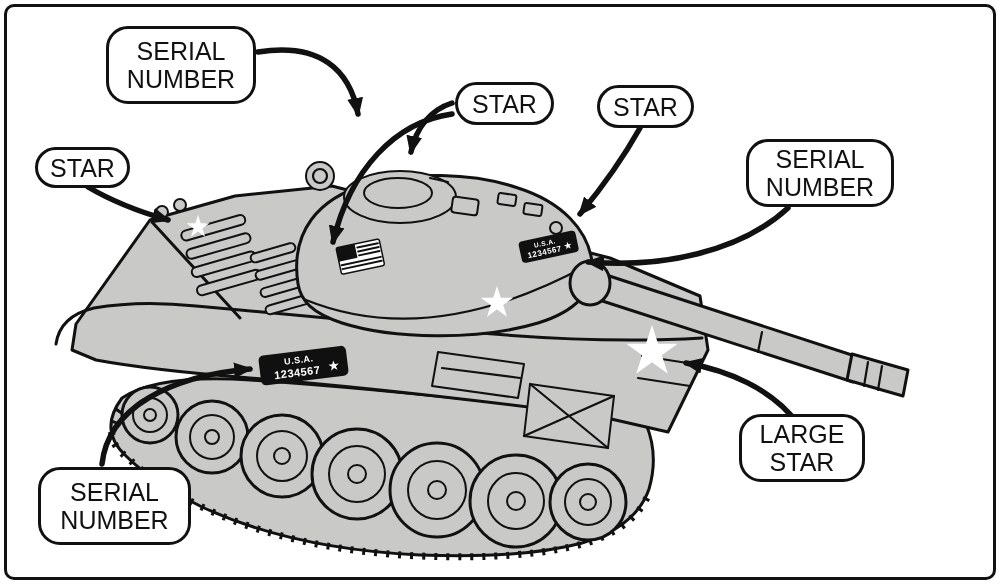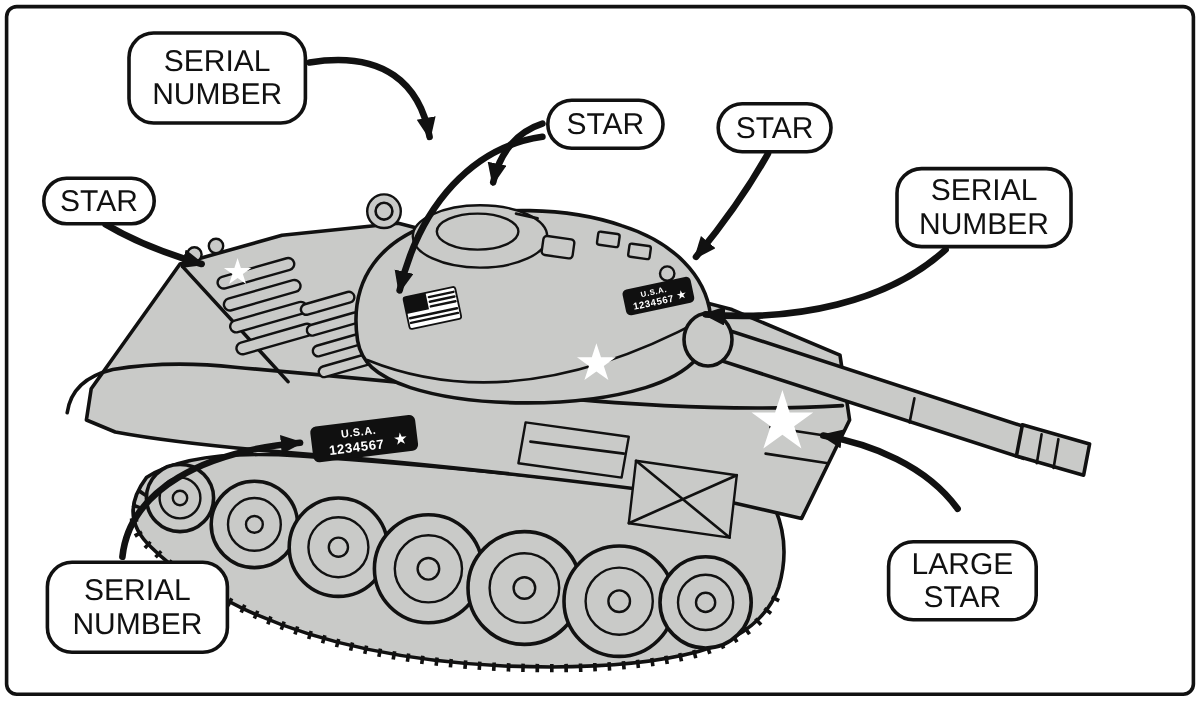--- a/index.html
+++ b/index.html
@@ -29,21 +29,21 @@
     border:3.5px solid var(--line);border-radius:22px;
     display:flex;align-items:center;justify-content:center;
     text-align:center;font-size:25px;line-height:1.12;
     white-space:pre-line;box-sizing:border-box;
   }
   #c-serial-top   {left:106px;top:26px; width:150px;height:78px;}
   #c-flag         {left:455px;top:82px; width:99px; height:43px;}
   #c-star-top     {left:597px;top:85px; width:97px; height:43px;}
   #c-serial-right {left:746px;top:139px;width:148px;height:68px;}
   #c-star-left    {left:35px; top:147px;width:95px; height:41px;}
-  #c-large-star   {left:739px;top:450px;width:126px;height:68px;}
+  #c-large-star   {left:739px;top:414px;width:126px;height:68px;}
   #c-serial-bottom{left:38px; top:467px;width:153px;height:78px;}
 
   
   .tk  {fill:var(--tank-fill);stroke:var(--line);stroke-width:3;stroke-linejoin:round;}
   .tk2 {fill:var(--tank-fill);stroke:var(--line);stroke-width:2;stroke-linejoin:round;}
   .ln  {fill:none;stroke:var(--line);stroke-width:2.2;stroke-linecap:round;}
   .ln3 {fill:none;stroke:var(--line);stroke-width:3;stroke-linecap:round;}
   .tread{fill:none;stroke:var(--line);stroke-width:7;stroke-dasharray:3 9;}
   .arrow{fill:none;stroke:var(--line);stroke-width:5.5;stroke-linecap:round;}
   .star{fill:var(--sticker-white);stroke:none;}

